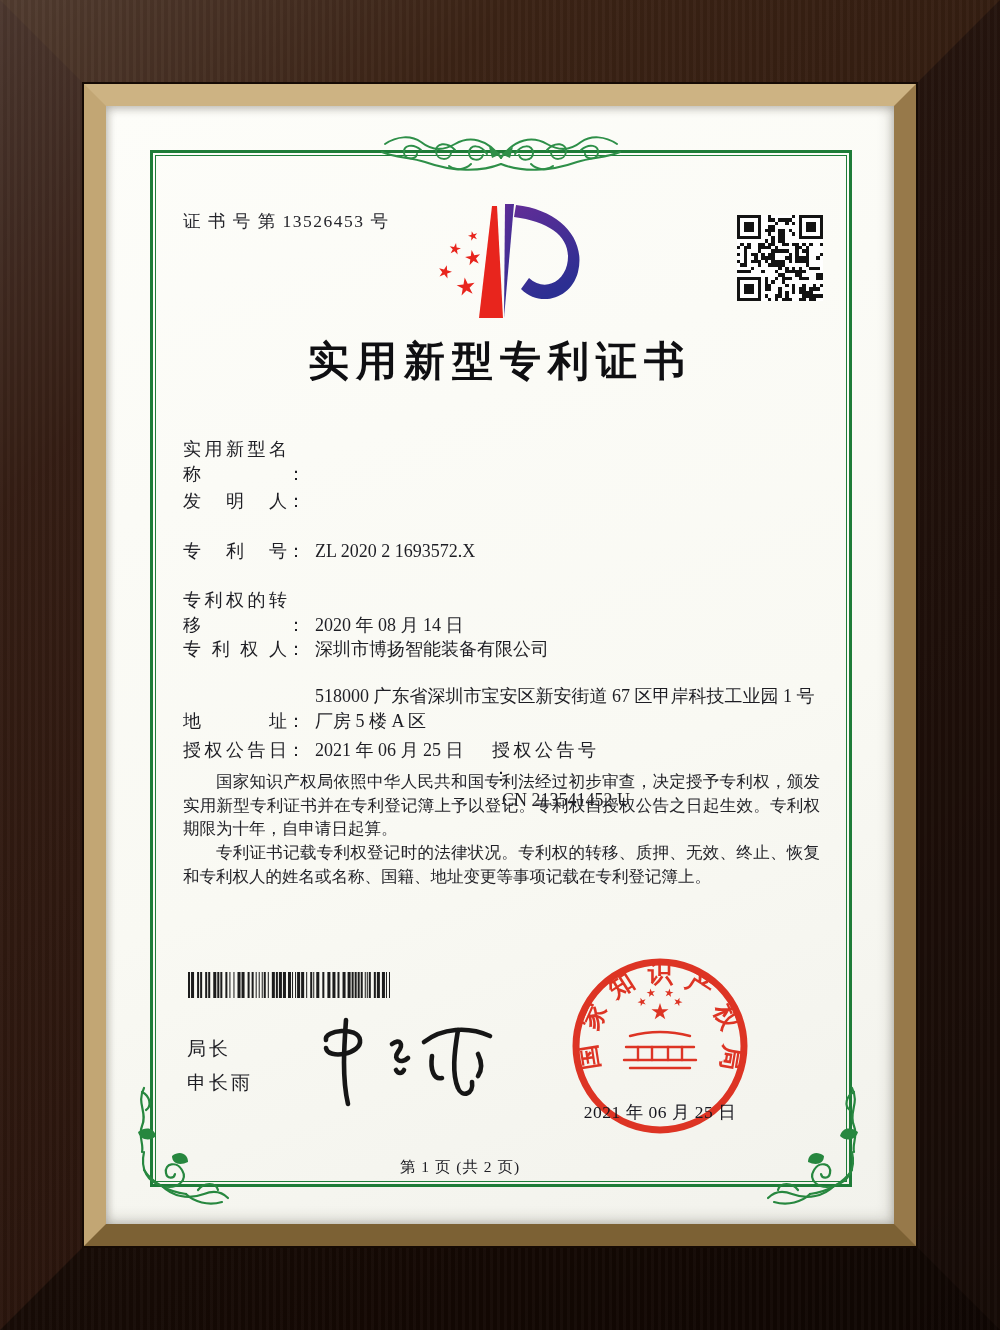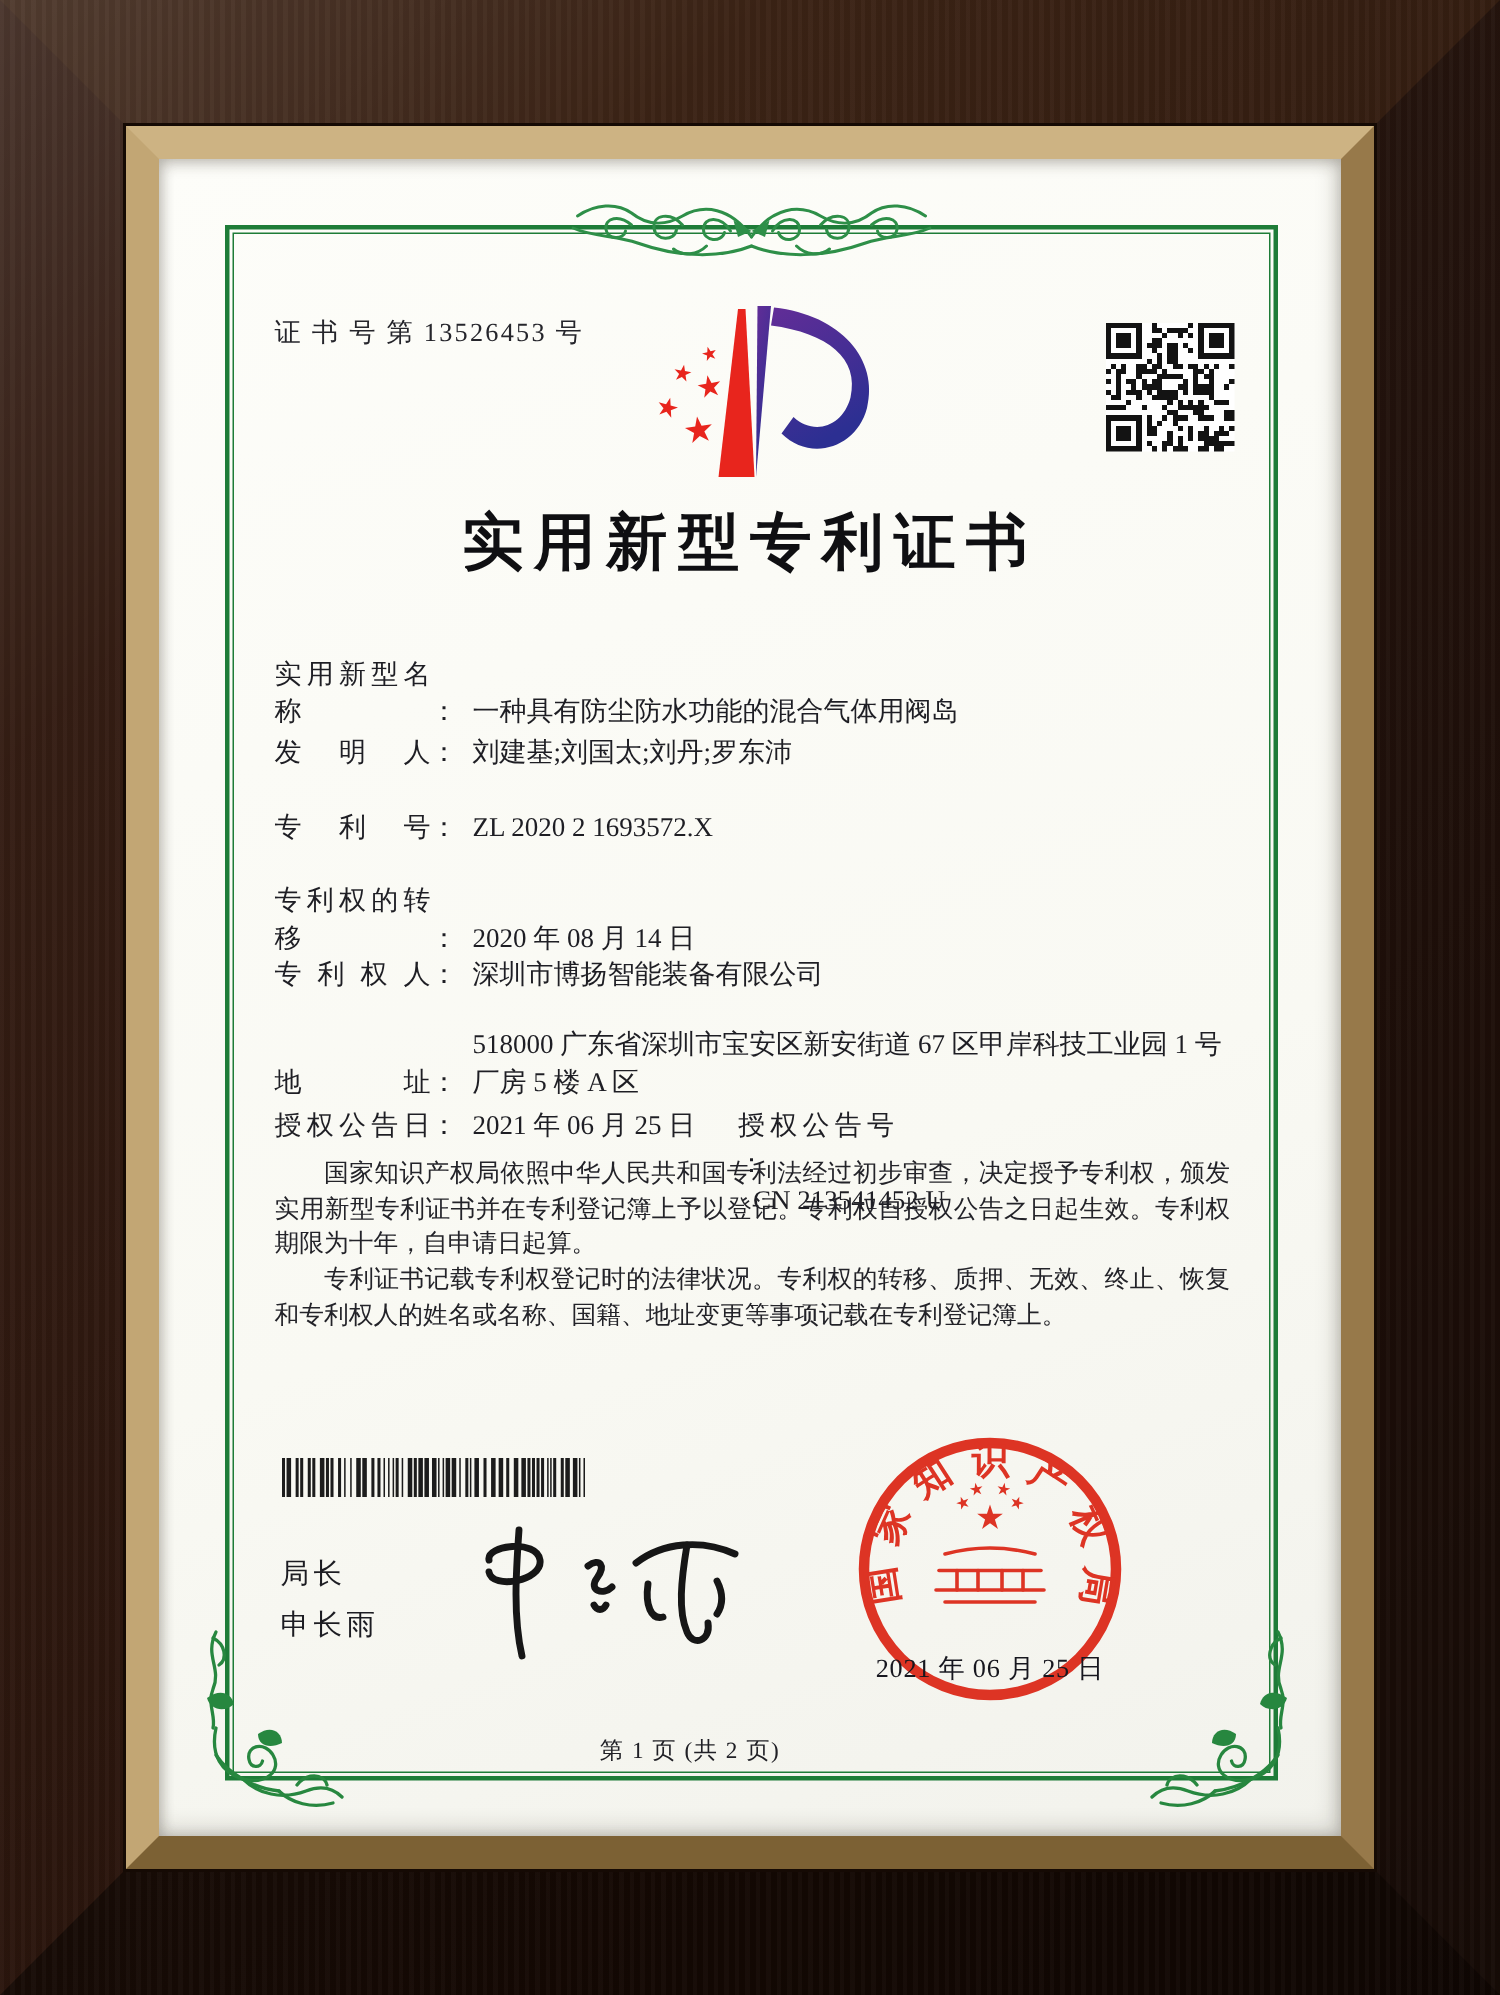--- a/index.html
+++ b/index.html
@@ -309,26 +309,24 @@
           <rect x="22" y="24" width="1" height="1"></rect>
         </g>
     </g>
   </svg>
 
   <div class="abs title">实用新型专利证书</div>
 
   <div class="abs row" style="top:437px;">
     <span class="lbl">实用新型名称</span>
       <span class="colon">：</span>
-    <span class="val">一种具有防尘防水功能的混合气体用阀岛</span>
   </div>
   <div class="abs row" style="top:489px;">
     <span class="lbl">发明人</span>
       <span class="colon">：</span>
-    <span class="val">刘建基;刘国太;刘丹;罗东沛</span>
   </div>
   <div class="abs row" style="top:539px;">
     <span class="lbl">专利号</span>
       <span class="colon">：</span>
     <span class="val">ZL 2020 2 1693572.X</span>
   </div>
   <div class="abs row" style="top:588px;">
     <span class="lbl">专利权的转移</span>
       <span class="colon">：</span>
     <span class="val">2020 年 08 月 14 日</span>

